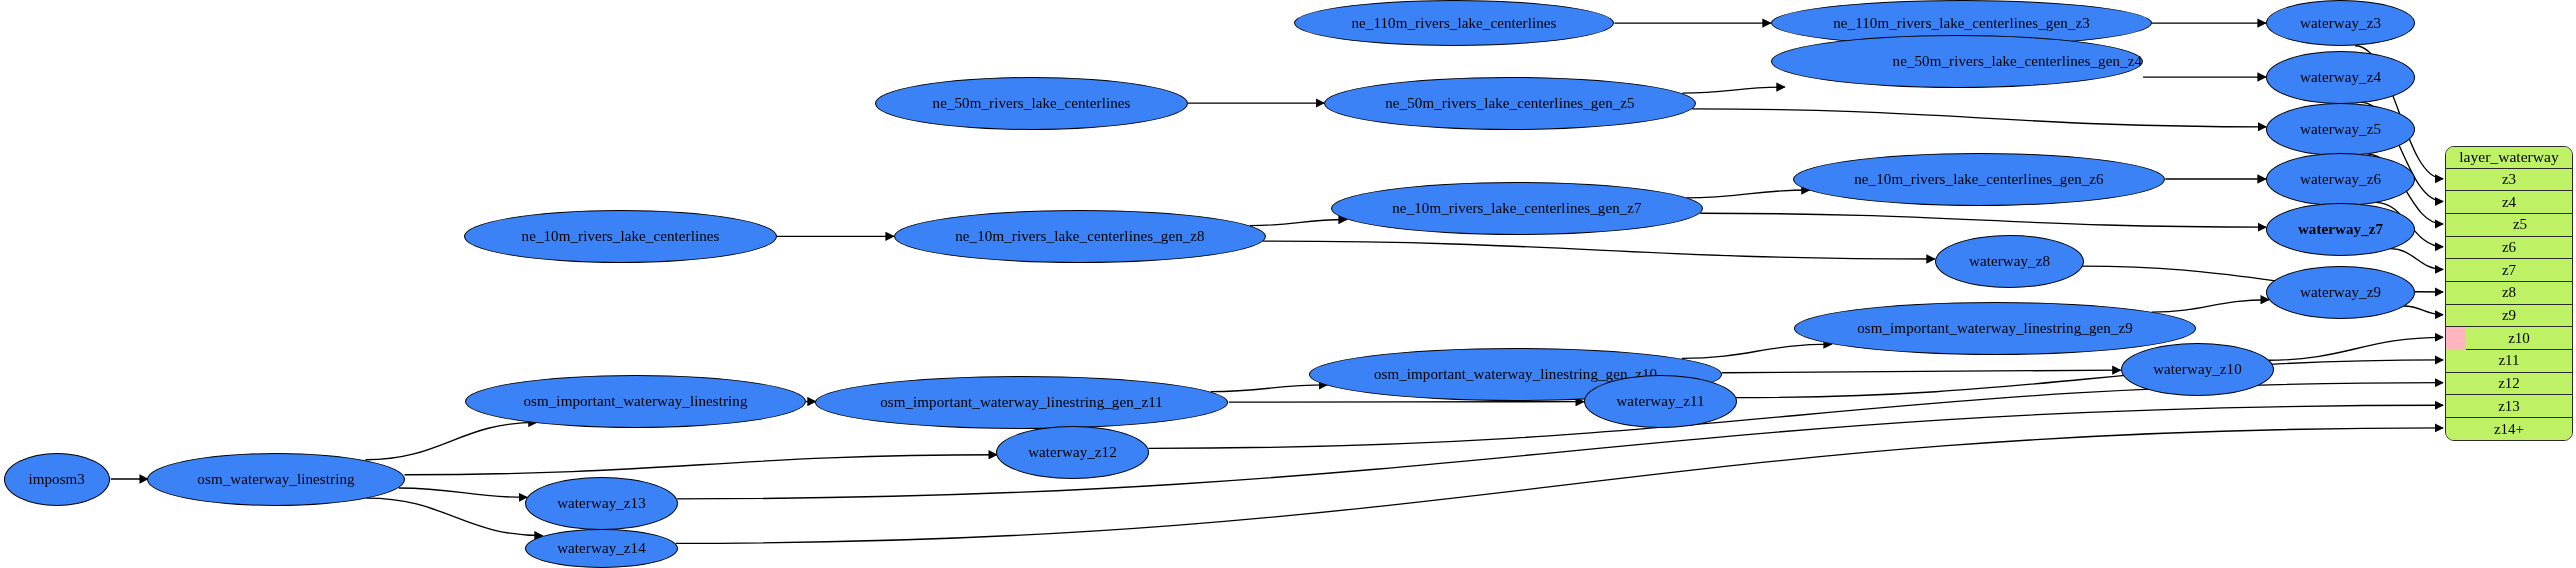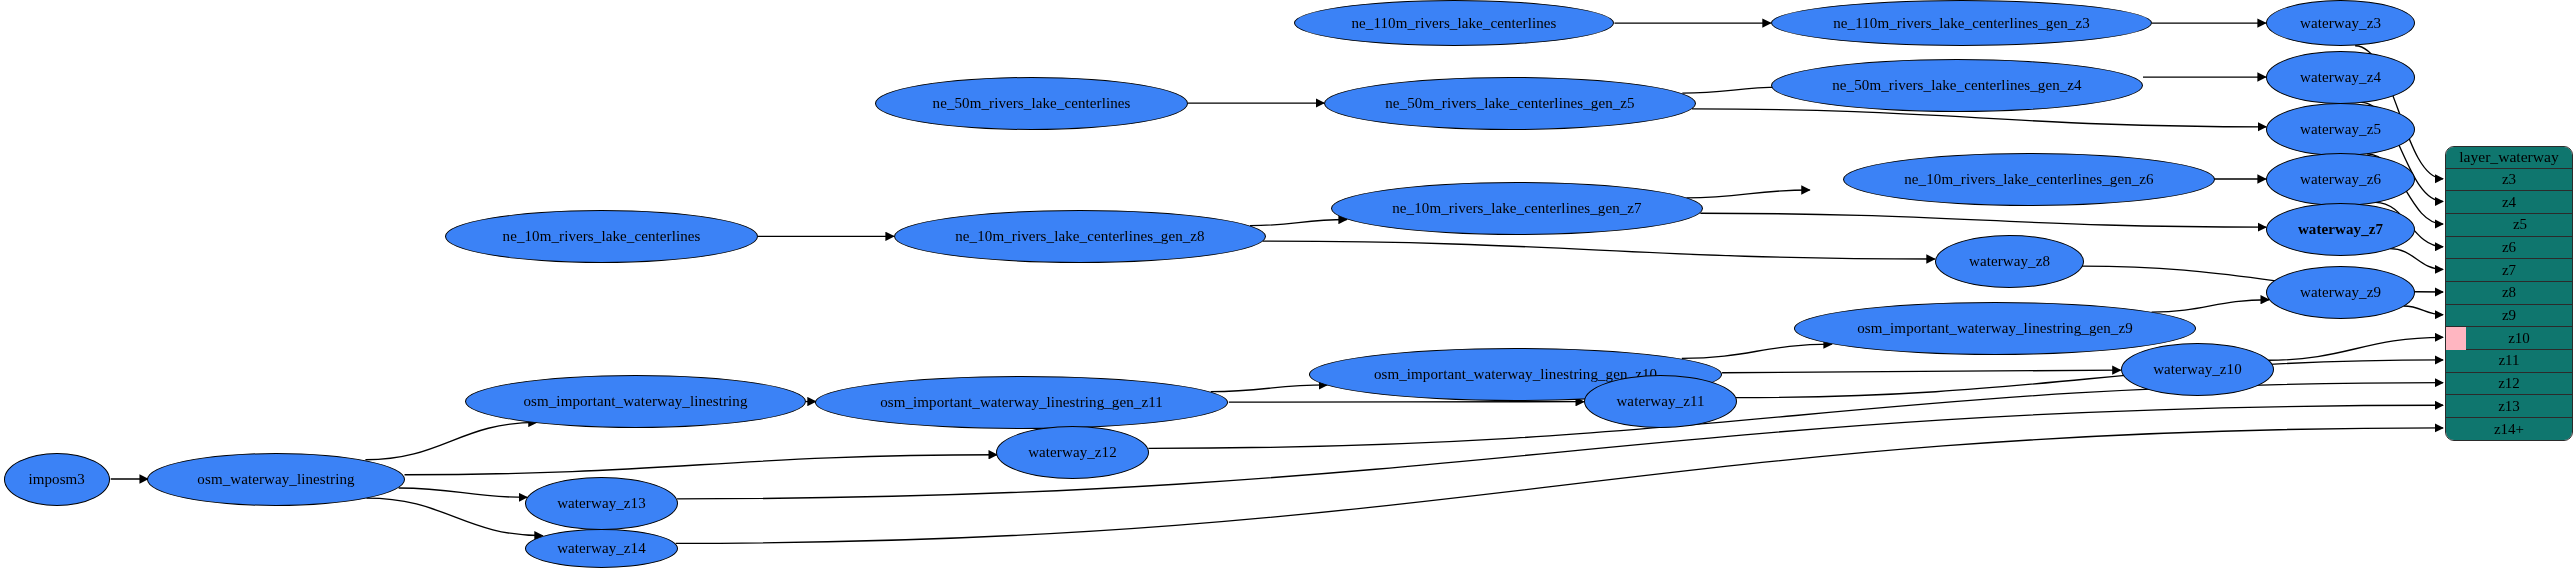--- a/index.html
+++ b/index.html
@@ -52,21 +52,21 @@
   }
   .record-row {
     box-sizing: border-box;
     height: 19px;
     display: flex;
     align-items: center;
     justify-content: center;
     border-bottom: 1.2px solid #2b2b2b;
     font-size: 15px;
     color: #000000;
-    background: #0f766e;
+    background: #bef264;
   }
   .record-row.header {
     font-size: 15.6px;
     height: 21.6px;
   }
   .record-row.last {
     border-bottom: none;
   }
 </style>
 </head>
@@ -142,33 +142,33 @@
       </div>
       <div class="node" style="left: 1771px; top: 0px; width: 381px; height: 46px;">
         <span class="node-label">ne_110m_rivers_lake_centerlines_gen_z3</span>
       </div>
       <div class="node" style="left: 875px; top: 77px; width: 313px; height: 53px;">
         <span class="node-label">ne_50m_rivers_lake_centerlines</span>
       </div>
       <div class="node" style="left: 1324px; top: 77px; width: 372px; height: 53px;">
         <span class="node-label">ne_50m_rivers_lake_centerlines_gen_z5</span>
       </div>
-      <div class="node" style="left: 1771px; top: 59px; width: 372px; height: 53px;">
+      <div class="node" style="left: 1771px; top: 35px; width: 372px; height: 53px; justify-content: flex-end;">
         <span class="node-label">ne_50m_rivers_lake_centerlines_gen_z4</span>
       </div>
-      <div class="node" style="left: 445px; top: 210px; width: 313px; height: 53px; text-align: right;">
+      <div class="node" style="left: 464px; top: 210px; width: 313px; height: 53px; text-align: right;">
         <span class="node-label">ne_10m_rivers_lake_centerlines</span>
       </div>
       <div class="node" style="left: 894px; top: 210px; width: 372px; height: 53px;">
         <span class="node-label">ne_10m_rivers_lake_centerlines_gen_z8</span>
       </div>
       <div class="node" style="left: 1331px; top: 182px; width: 372px; height: 53px;">
         <span class="node-label">ne_10m_rivers_lake_centerlines_gen_z7</span>
       </div>
-      <div class="node" style="left: 1843px; top: 153px; width: 372px; height: 53px;">
+      <div class="node" style="left: 1793px; top: 153px; width: 372px; height: 53px;">
         <span class="node-label">ne_10m_rivers_lake_centerlines_gen_z6</span>
       </div>
       <div class="node" style="left: 2266px; top: 0px; width: 149px; height: 46px;">
         <span class="node-label">waterway_z3</span>
       </div>
       <div class="node" style="left: 2266px; top: 51px; width: 149px; height: 53px;">
         <span class="node-label">waterway_z4</span>
       </div>
       <div class="node" style="left: 2266px; top: 103px; width: 149px; height: 53px;">
         <span class="node-label">waterway_z5</span>

